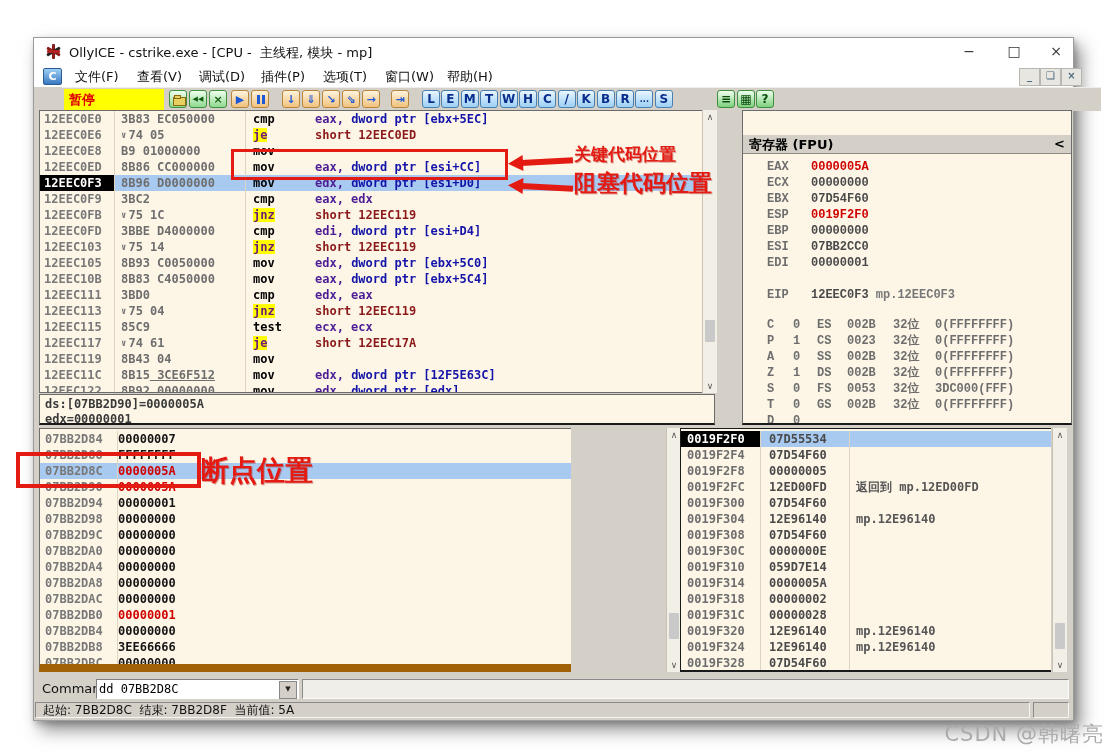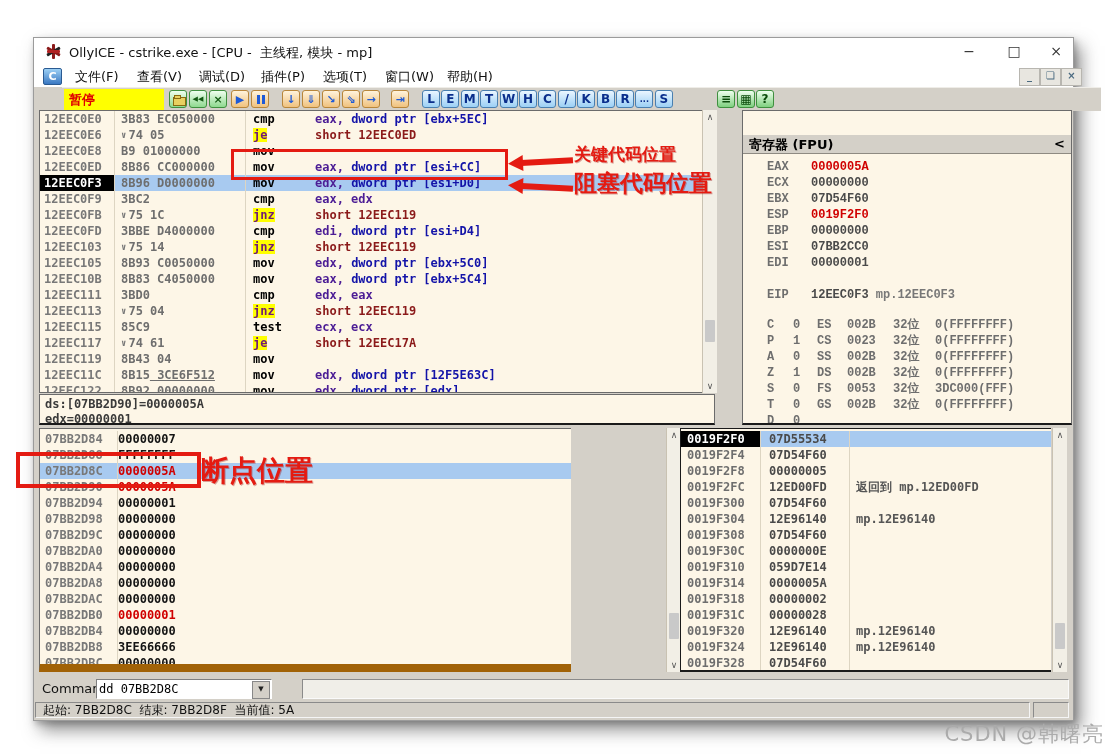--- a/index.html
+++ b/index.html
@@ -82,21 +82,21 @@
   
   .sbar{background:#F2EFE6;border-left:1px solid #C9C2B2;}
   .sb-arrow{position:absolute;left:0;width:100%;height:14px;text-align:center;color:#555;font-size:9px;line-height:14px;}
   .sb-thumb{position:absolute;left:2px;width:10px;background:#C9C9C9;border-radius:1px;}
   #sb-disasm{left:668px;top:72px;width:14px;height:283px;}
   #sb-dump{left:632px;top:390px;width:14px;height:244px;}
   #sb-stack{left:1018px;top:390px;width:14px;height:244px;}
   
   #cmdbar{left:0;top:638px;width:100%;height:26px;background:#D4D0C8;}
   #cmd-label{left:8px;top:5px;font-size:13px;color:#111;}
-  #cmd-box{left:62px;top:3px;width:176px;height:20px;background:#fff;border:1px solid #7F7F7F;
+  #cmd-box{left:62px;top:3px;width:203px;height:20px;background:#fff;border:1px solid #7F7F7F;
     border-bottom-color:#fff;border-right-color:#fff;box-sizing:border-box;}
   #cmd-input{position:absolute;left:2px;top:1px;width:175px;height:16px;border:none;outline:none;
     font:400 12px "DejaVu Sans Mono",monospace;color:#000;background:transparent;padding:0;}
   #cmd-drop{position:absolute;right:1px;top:1px;width:16px;height:16px;background:#D4D0C8;
     border:1px solid #888;text-align:center;font-size:7px;line-height:15px;color:#222;}
   #cmd-rest{left:268px;top:3px;width:767px;height:20px;background:#F0EEE8;
     border:1px solid #8A8A8A;border-bottom-color:#FAFAFA;border-right-color:#FAFAFA;box-sizing:border-box;}
   #statusbar{left:0;top:664px;width:100%;height:17px;background:#D4D0C8;}
   #status-left{left:1px;top:0;width:995px;height:16px;border:1px solid #8A8A8A;
     border-bottom-color:#F5F5F5;border-right-color:#F5F5F5;box-sizing:border-box;

